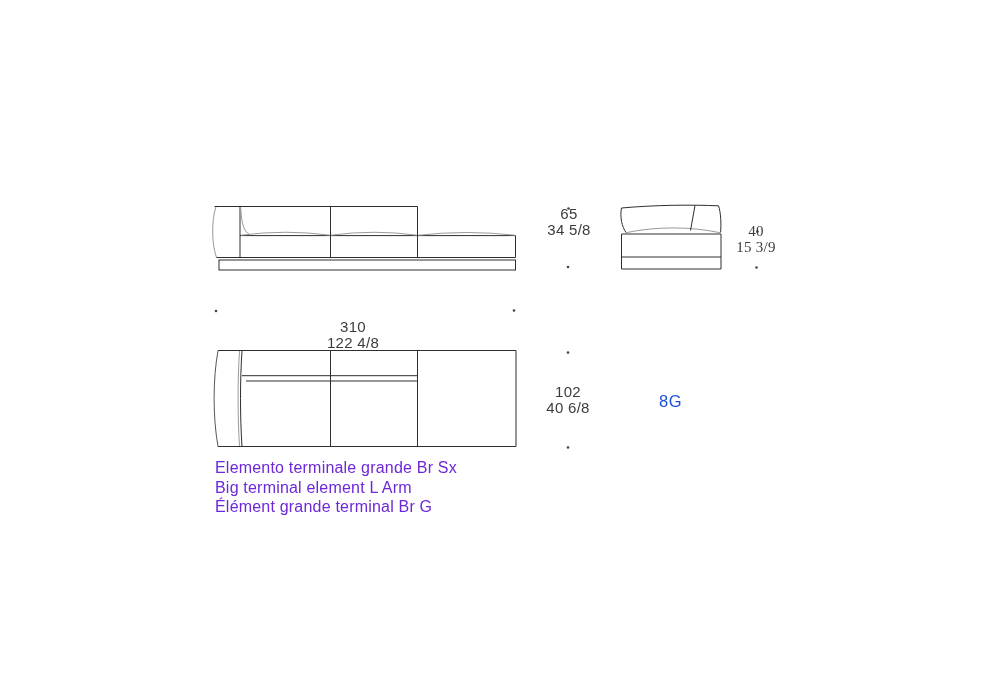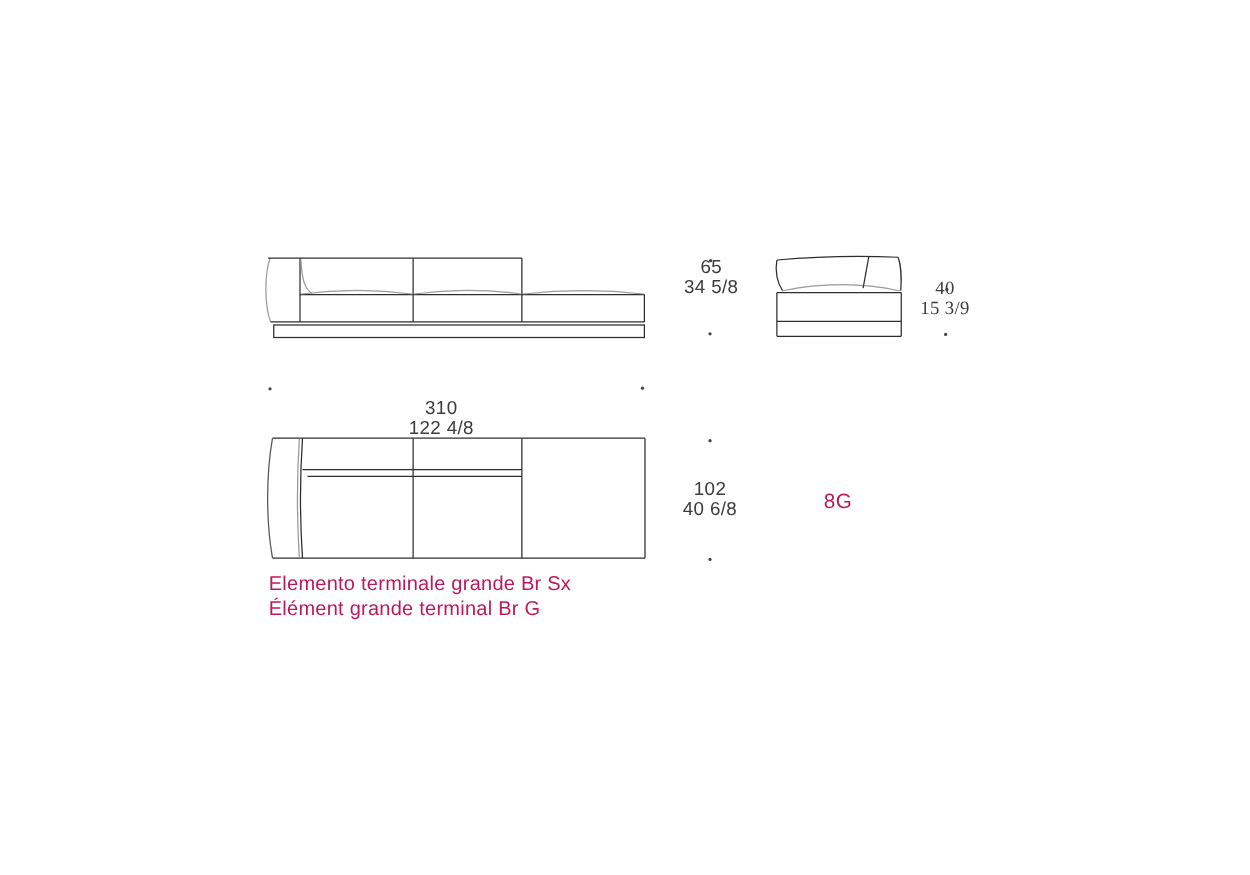--- a/index.html
+++ b/index.html
@@ -26,30 +26,30 @@
     position: absolute;
     text-align: center;
     color: #3c3c3c;
     font-size: 15px;
     line-height: 15.5px;
     letter-spacing: 0.3px;
     white-space: nowrap;
   }
   .code {
     position: absolute;
-    color: #be185d;
+    color: #1d4ed8;
     font-size: 16.5px;
     letter-spacing: 0.5px;
     white-space: nowrap;
   }
   .captions {
     position: absolute;
     left: 215px;
     top: 458px;
-    color: #be185d;
+    color: #6d28d9;
     font-size: 16px;
     line-height: 19.5px;
     letter-spacing: 0.2px;
     white-space: nowrap;
   }
   .dim div, .captions div { white-space: nowrap; }
 </style>
 </head>
 <body>
 
@@ -138,16 +138,17 @@
 
   <div class="dim" style="left:528px; top:384px; width:80px;">
     <div>102</div>
     <div>40 6/8</div>
   </div>
 
   <div class="code" style="left:659px; top:392px;">8G</div>
 
   <div class="captions">
     <div>Elemento terminale grande Br Sx</div>
+    <div>Big terminal element L Arm</div>
     <div>Élément grande terminal Br G</div>
   </div>
 
 </div>
 
 </body></html>

